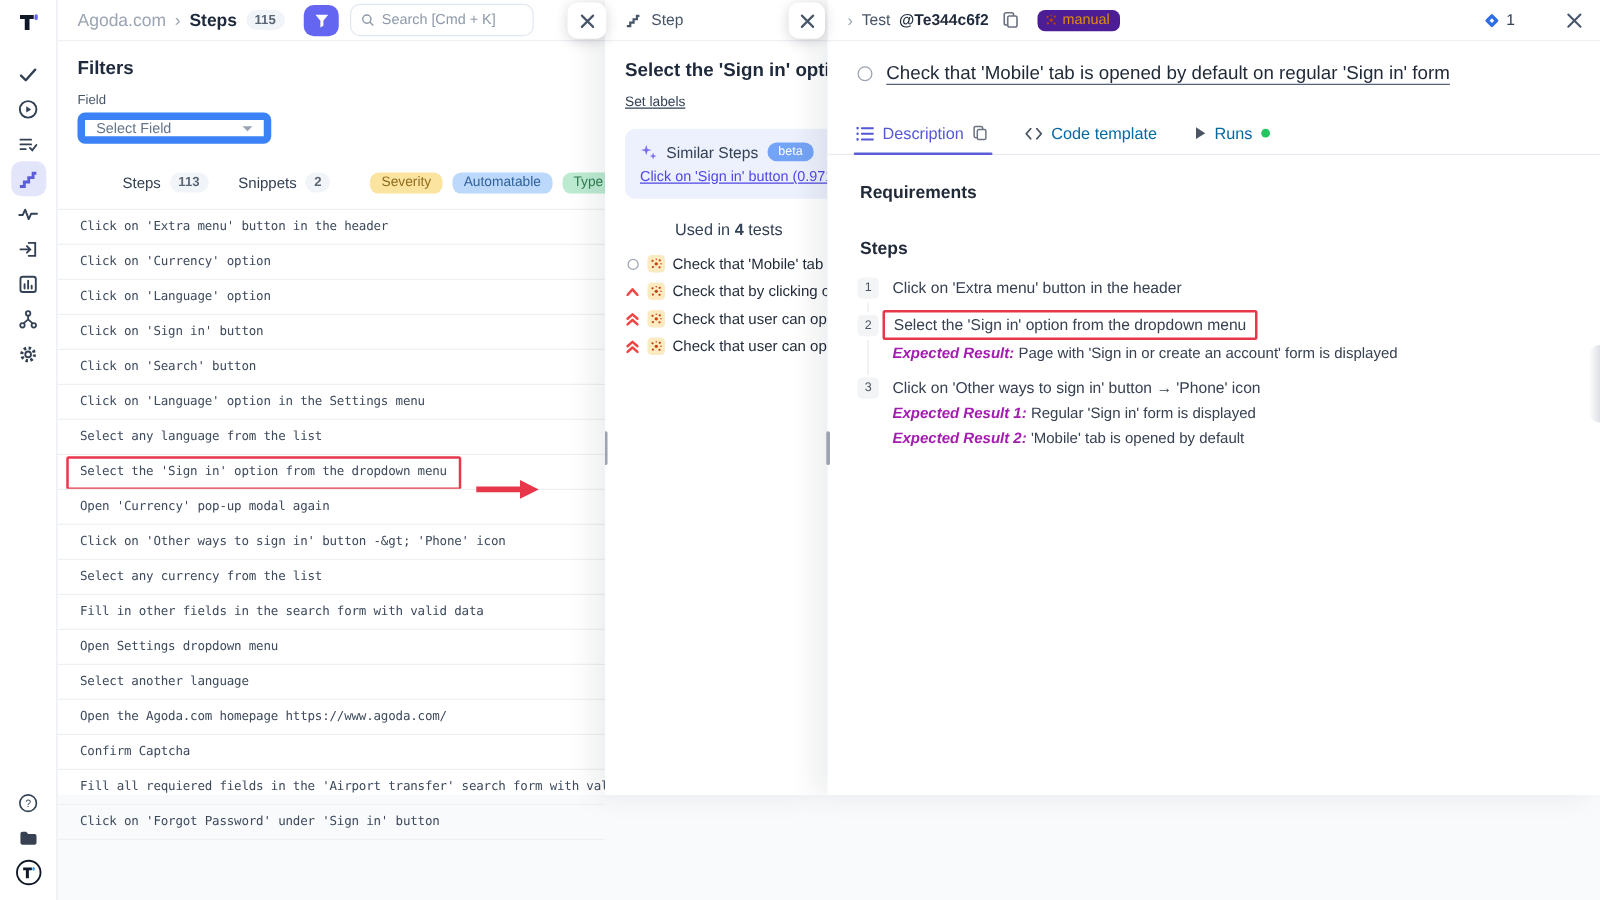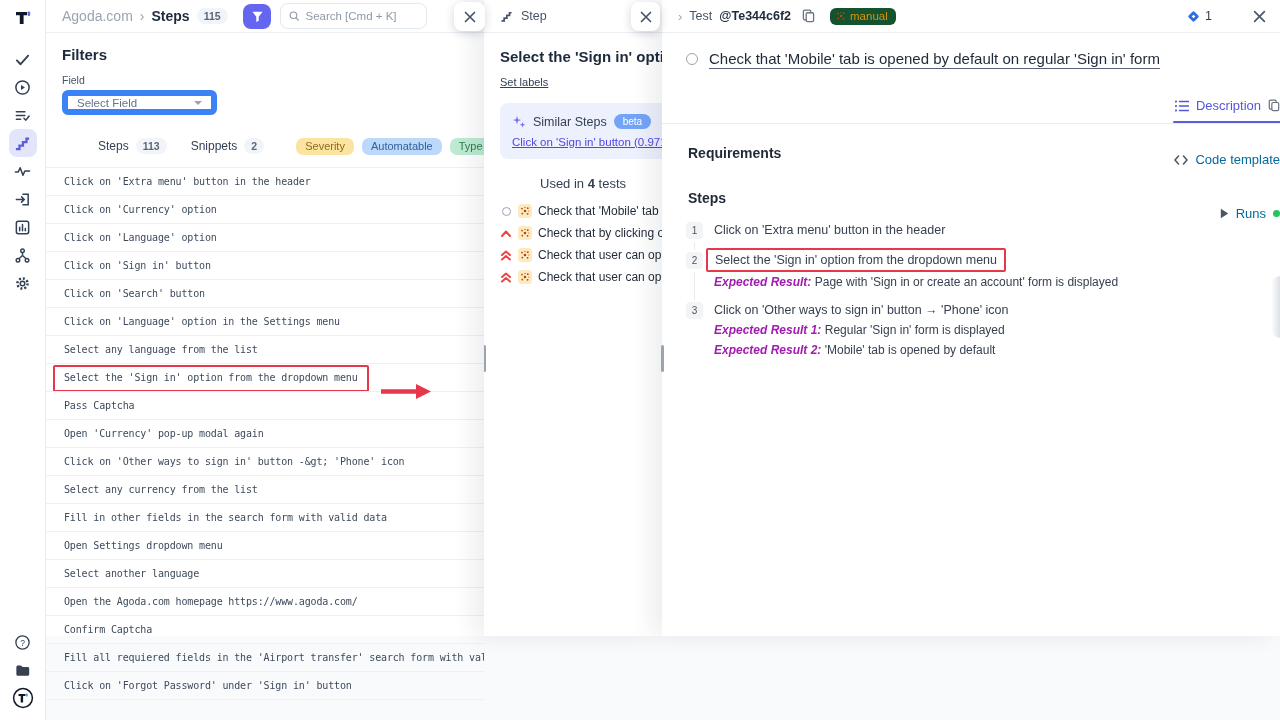--- a/index.html
+++ b/index.html
@@ -80,29 +80,29 @@
   .circ { width:9px; height:9px; border:1.5px solid #9aa4b2; border-radius:50%; }
   .flaky { width:14px; height:14px; background:#fceac1; border-radius:3.5px; flex:none; display:flex; align-items:center; justify-content:center; }
 
   
   .panel3 { left:662px; width:618px; z-index:30; box-shadow:-10px 0 22px rgba(15,23,42,.08); }
   .p3-head { padding-left:16px; gap:7px; }
   .p3-crumb-sep { color:#9aa4b2; font-size:13px; }
   .p3-crumb { font-size:12.5px; color:#475569; }
   .p3-id { font-size:12.5px; font-weight:bold; color:#1e293b; }
   .copy-ic { margin-left:4px; cursor:pointer; }
-  .manual { margin-left:8px; background:#14532d; border-radius:6px; padding:2.5px 8px 2.5px 6px;
+  .manual { margin-left:8px; background:#4c1d95; border-radius:6px; padding:2.5px 8px 2.5px 6px;
             display:flex; align-items:center; gap:4px; font-size:11.5px; color:#df8f0c; }
   .p3-right { margin-left:auto; display:flex; align-items:center; gap:5px; margin-right:14px; }
   .ref-count { font-size:12.5px; color:#334155; margin-right:36px; }
   .x-plain { cursor:pointer; }
   .title-row { display:flex; align-items:center; gap:11px; padding:17px 16px 0 24px; }
   .t-circ { width:12px; height:12px; border:1.5px solid #9aa4b2; border-radius:50%; flex:none; }
   .p3-title { font-size:15px; color:#1f2937; text-decoration:underline; text-underline-offset:4px; text-decoration-color:#55627a; cursor:pointer; }
-  .tabs { margin-top:31px; padding-left:23px; display:flex; align-items:flex-end; gap:30px; border-bottom:1px solid #e9edf1; height:26px;flex-direction:column; }
+  .tabs { margin-top:31px; padding-left:23px; display:flex; align-items:flex-end; gap:30px; border-bottom:1px solid #e9edf1; height:26px; }
   .tab { display:flex; align-items:center; gap:7px; font-size:13px; color:#0369a1; padding-bottom:9px; position:relative; cursor:pointer; }
   .tab.active { color:#5457d6; }
   .tab.active::after { content:""; position:absolute; left:-2px; right:-4px; bottom:-1px; height:2.5px; background:#5b5ed7; border-radius:2px; }
   .green-dot { width:7px; height:7px; border-radius:50%; background:#22c55e; }
   .sec-h { margin:21px 0 0 26px; font-size:14px; font-weight:bold; color:#1f2937; }
   .sec-h.steps-h { margin-top:29px; }
   .t-steps { margin:16px 0 0 24px; }
   .t-step { display:flex; margin-bottom:13px; position:relative; }
   .t-step.with-line::before { content:""; position:absolute; left:8px; top:20px; bottom:-11px; width:1px; background:#e7eaee; }
   .num { width:17px; height:17px; background:#f3f4f6; border-radius:4px; font-size:10px; color:#4b5563;
@@ -303,23 +303,20 @@
       </div>
 
       <div class="row">
         <span>Select any language from the list</span>
       </div>
 
       <div class="row hl">
         <span>Select the 'Sign in' option from the dropdown menu</span>
       </div>
 
-      <div class="row">
-        <span>Pass Captcha</span>
-      </div>
 
       <div class="row">
         <span>Open 'Currency' pop-up modal again</span>
       </div>
 
       <div class="row">
         <span>Click on 'Other ways to sign in' button -&amp;gt; 'Phone' icon</span>
       </div>
 
       <div class="row">

